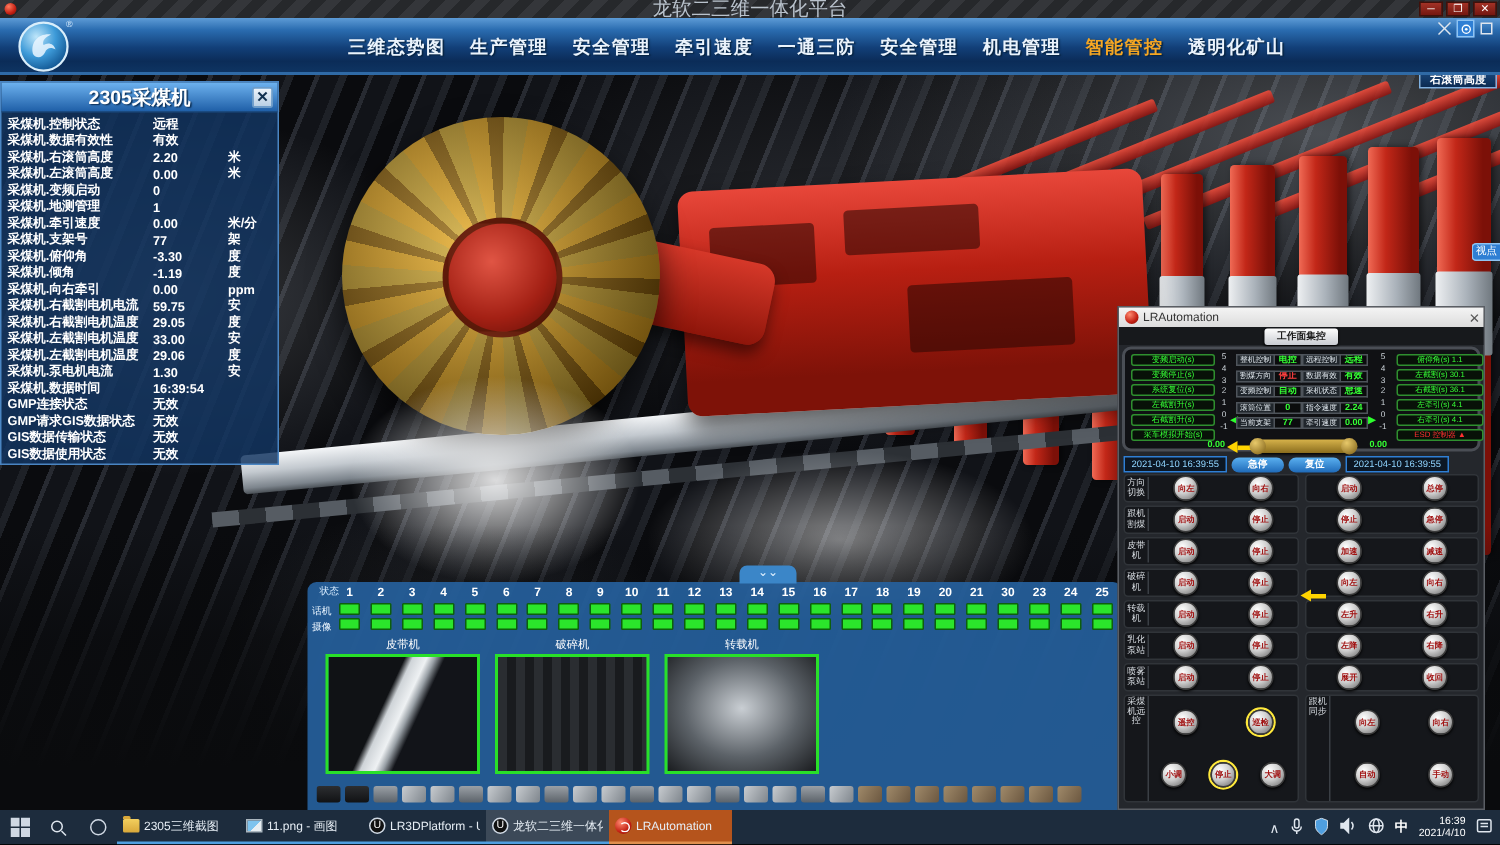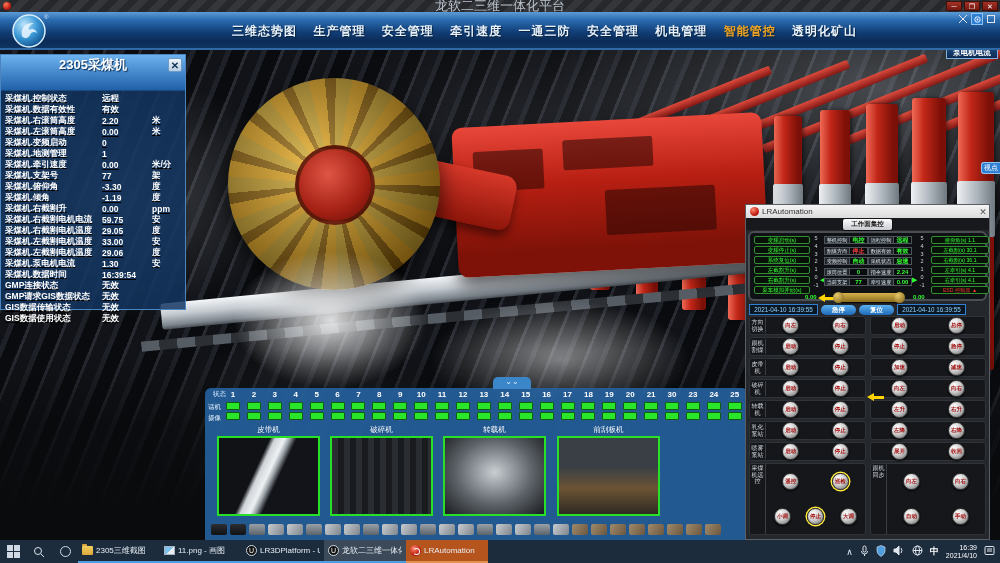--- a/index.html
+++ b/index.html
@@ -82,28 +82,28 @@
   .s1 { left:225px; top:195px; width:210px; height:150px;
     background:radial-gradient(ellipse, rgba(255,255,255,.85), rgba(255,255,255,0) 65%); }
   .s2 { left:420px; top:245px; width:280px; height:130px;
     background:radial-gradient(ellipse, rgba(255,255,255,.5), rgba(255,255,255,0) 65%); }
   .floor-dark { position:absolute; left:0; top:300px; width:1000px; height:190px; pointer-events:none;
     background:linear-gradient(180deg, rgba(8,9,11,0), rgba(8,9,11,.65) 40%, #0a0b0d 85%); }
 
   
   .shearer-panel { position:absolute; left:0; top:54px; width:186px; height:256px; z-index:20;
     background:rgba(18,52,96,.84); border:1px solid #4a85c2; }
-  .sp-head { height:36px; background:linear-gradient(180deg,#6db2ef,#2060a8); position:relative;
+  .sp-head { height:20px; background:linear-gradient(180deg,#6db2ef,#2060a8); position:relative;
     border-bottom:1px solid #1a4a80; }
   .sp-title { display:block; text-align:center; font-size:13px; font-weight:bold; color:#fff;
     line-height:20px; text-shadow:1px 1px 1px #0a2c52; }
   .sp-close { position:absolute; right:3px; top:3px; width:14px; height:14px; text-align:center;
     line-height:13px; font-size:10px; color:#10304f; font-weight:bold; cursor:pointer;
     background:linear-gradient(#eef4fa,#b8cfe4); border:1px solid #6d9cc8; border-radius:2px; }
-  .sp-rows { padding:2px 0 0 4px;text-decoration:underline; }
+  .sp-rows { padding:2px 0 0 4px; }
   .sp-row { display:flex; height:11px; align-items:center; }
   .sp-l { width:97px; font-size:8.5px; font-weight:bold; color:#fff; white-space:nowrap; }
   .sp-v { width:50px; font-size:8.5px; font-weight:bold; color:#fff; }
   .sp-u { flex:1; font-size:8.5px; font-weight:bold; color:#fff; }
 
   
   .camera-panel { position:absolute; left:205px; top:388px; width:543px; height:152px; z-index:15;
     background:rgba(38,98,160,.9); border-radius:6px 6px 0 0; }
   .chevron-tab { position:absolute; left:288px; top:-11px; width:38px; height:12px; background:#3b86c8;
     border-radius:5px 5px 0 0; text-align:center; color:#dff0ff; font-size:8px; line-height:10px; cursor:pointer; }
@@ -278,21 +278,21 @@
           </svg>
       </span>
       <span class="nav-tool">
         <svg class="ticon" width="10" height="10">
             <rect x="1.5" y="1.5" width="7" height="7"></rect>
           </svg>
       </span>
     </div>
   </div>
 
-  <div class="edit-btn">泵电机电流</div>
+  <div class="edit-btn">右滚筒高度</div>
   <div class="viewpoint-tab">视点</div>
 
   <div class="scene">
     <div class="beams">
         <div class="rbeam" style="left: 520px; top: 64px;"></div>
         <div class="rbeam" style="left: 598px; top: 58px;"></div>
         <div class="rbeam" style="left: 676px; top: 52px;"></div>
         <div class="rbeam" style="left: 754px; top: 46px;"></div>
         <div class="rbeam" style="left: 832px; top: 40px;"></div>
         <div class="rbeam" style="left: 910px; top: 34px;"></div>
@@ -402,21 +402,21 @@
           <span class="sp-u">度</span>
         </div>
 
         <div class="sp-row">
           <span class="sp-l">采煤机.倾角</span>
           <span class="sp-v">-1.19</span>
           <span class="sp-u">度</span>
         </div>
 
         <div class="sp-row">
-          <span class="sp-l">采煤机.右截割升</span>
+          <span class="sp-l">采煤机.向右牵引</span>
           <span class="sp-v">0.00</span>
           <span class="sp-u">ppm</span>
         </div>
 
         <div class="sp-row">
           <span class="sp-l">采煤机.右截割电机电流</span>
           <span class="sp-v">59.75</span>
           <span class="sp-u">安</span>
         </div>
 
@@ -638,24 +638,20 @@
         <div class="cam-label">皮带机</div>
         <div class="cam-feed f1"></div>
       </div>
       <div class="cam">
         <div class="cam-label">破碎机</div>
         <div class="cam-feed f2"></div>
       </div>
       <div class="cam">
         <div class="cam-label">转载机</div>
         <div class="cam-feed f3"></div>
-      </div>
-      <div class="cam">
-        <div class="cam-label">前刮板机</div>
-        <div class="cam-feed f4"></div>
       </div>
     </div>
     <div class="film-strip">
         <div class="thumb"></div>
         <div class="thumb"></div>
         <div class="thumb"></div>
         <div class="thumb"></div>
         <div class="thumb"></div>
         <div class="thumb"></div>
         <div class="thumb"></div>

